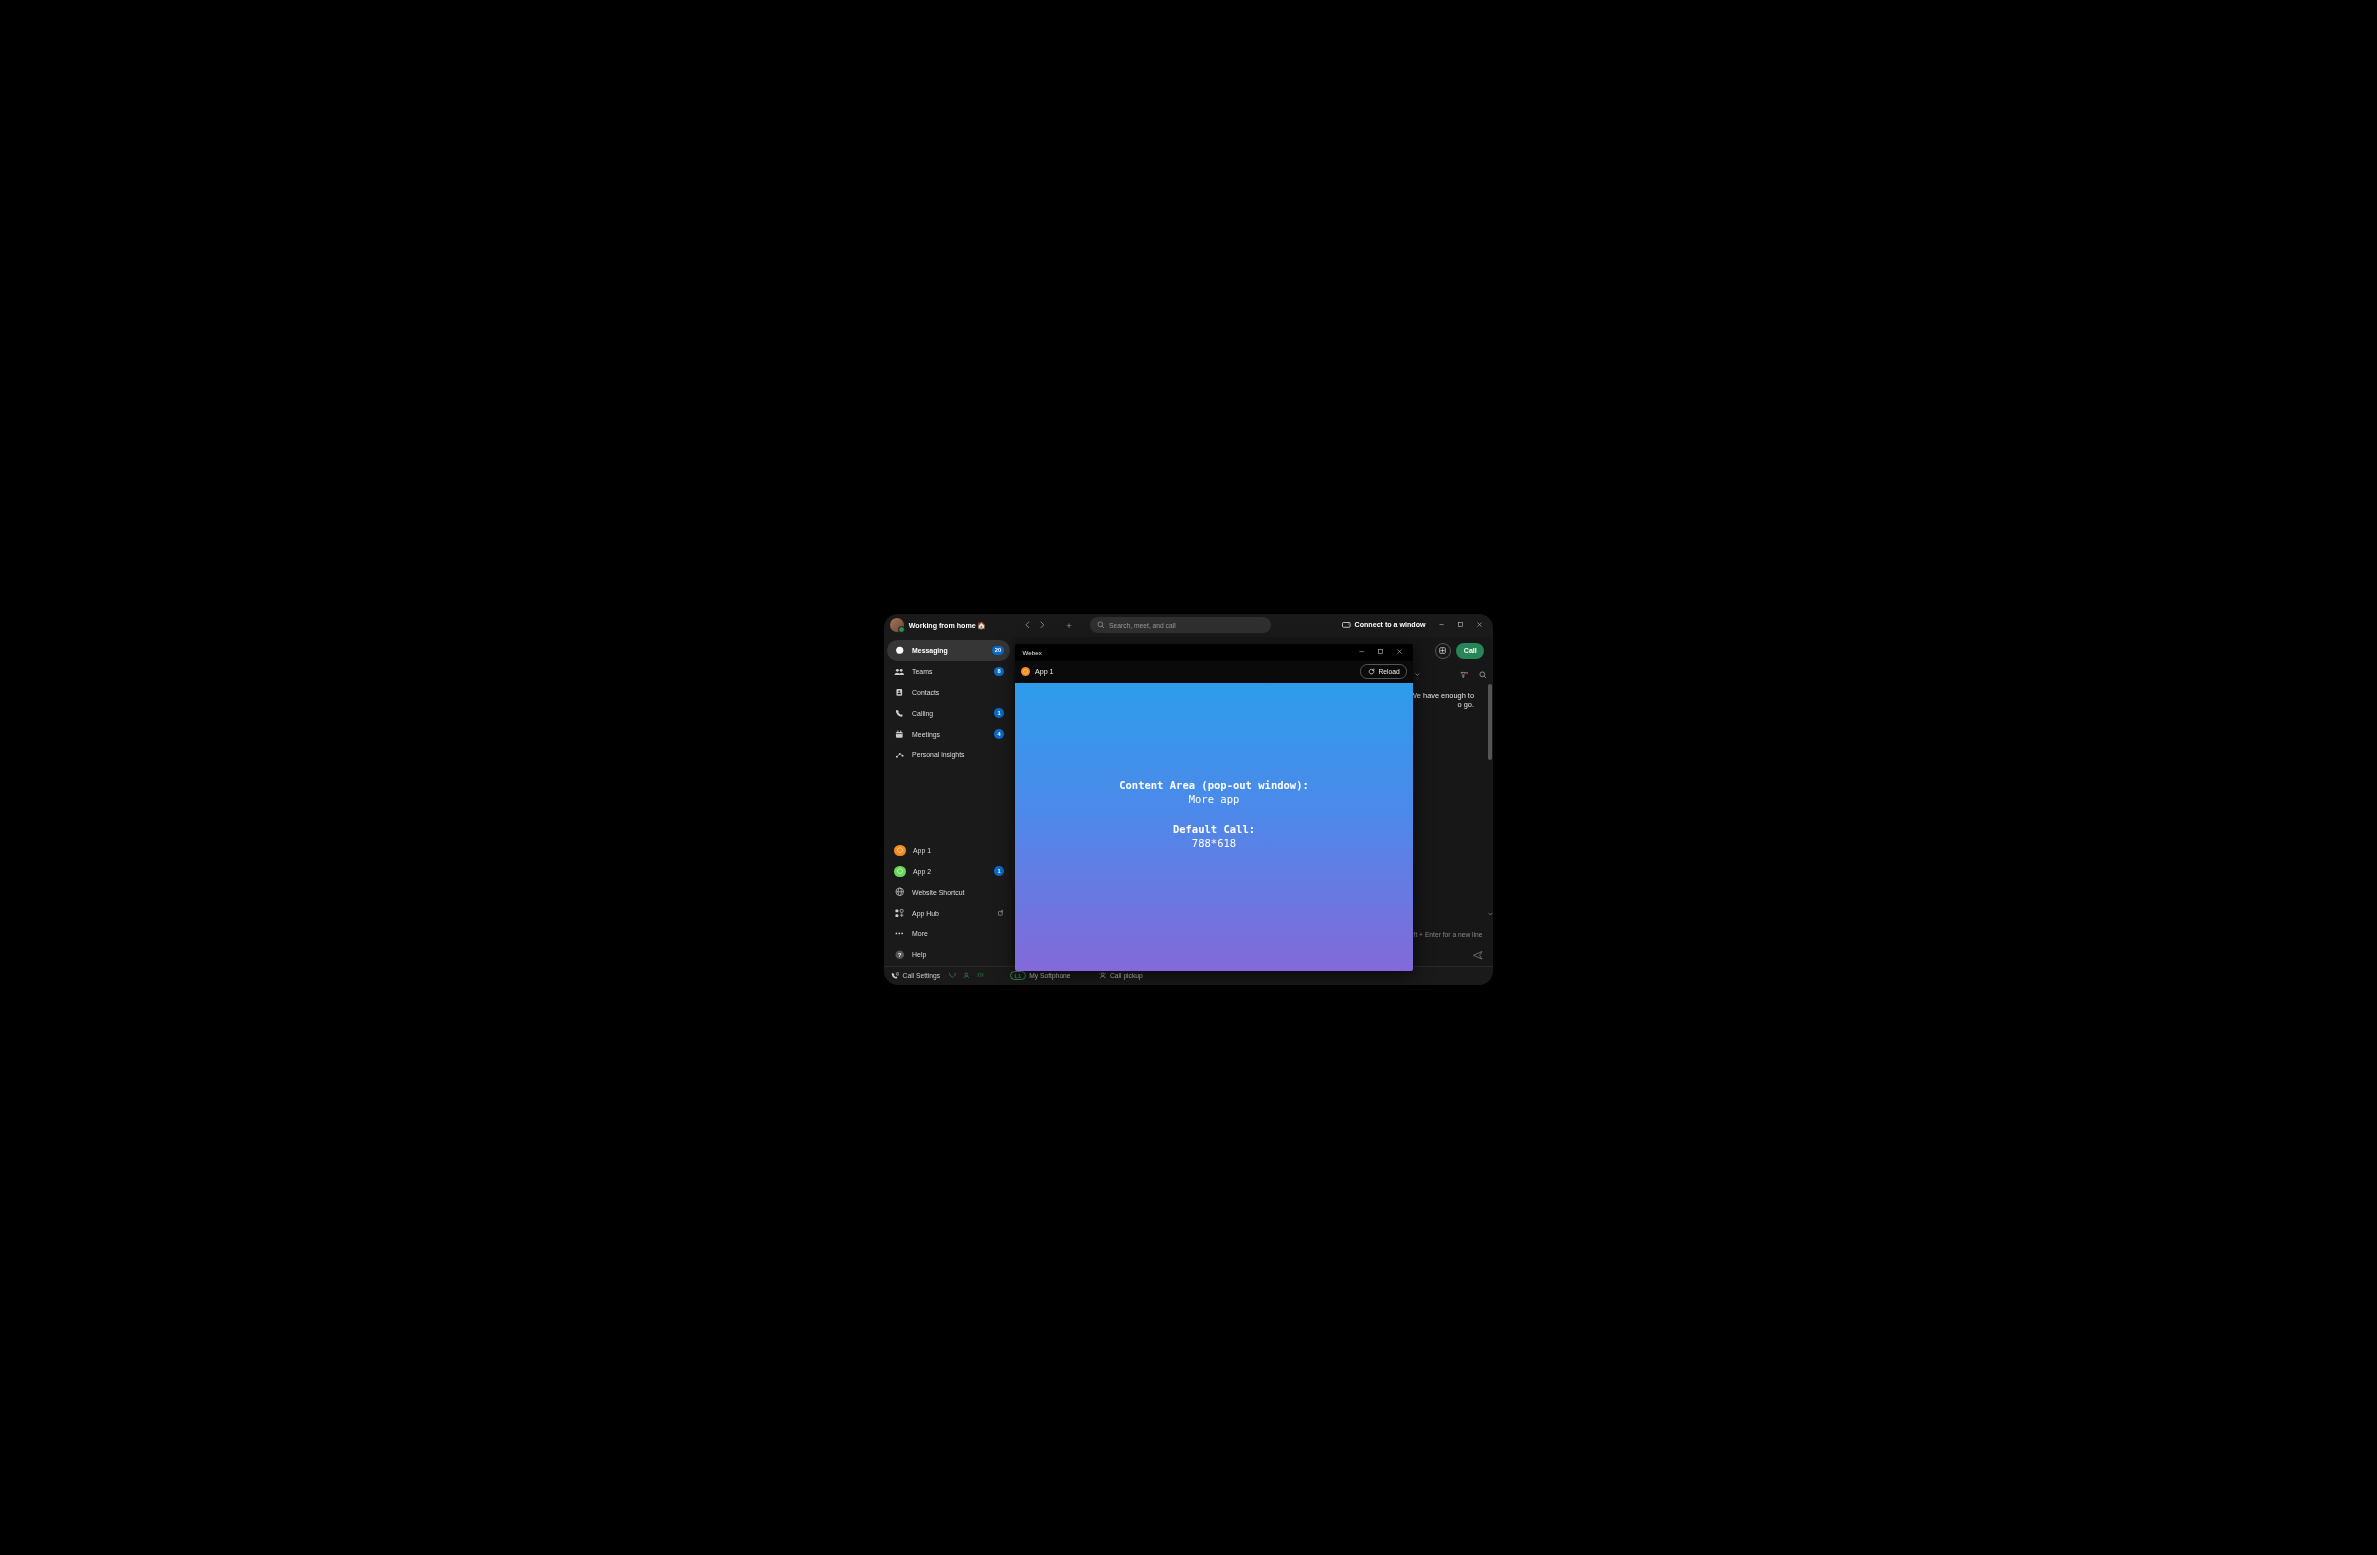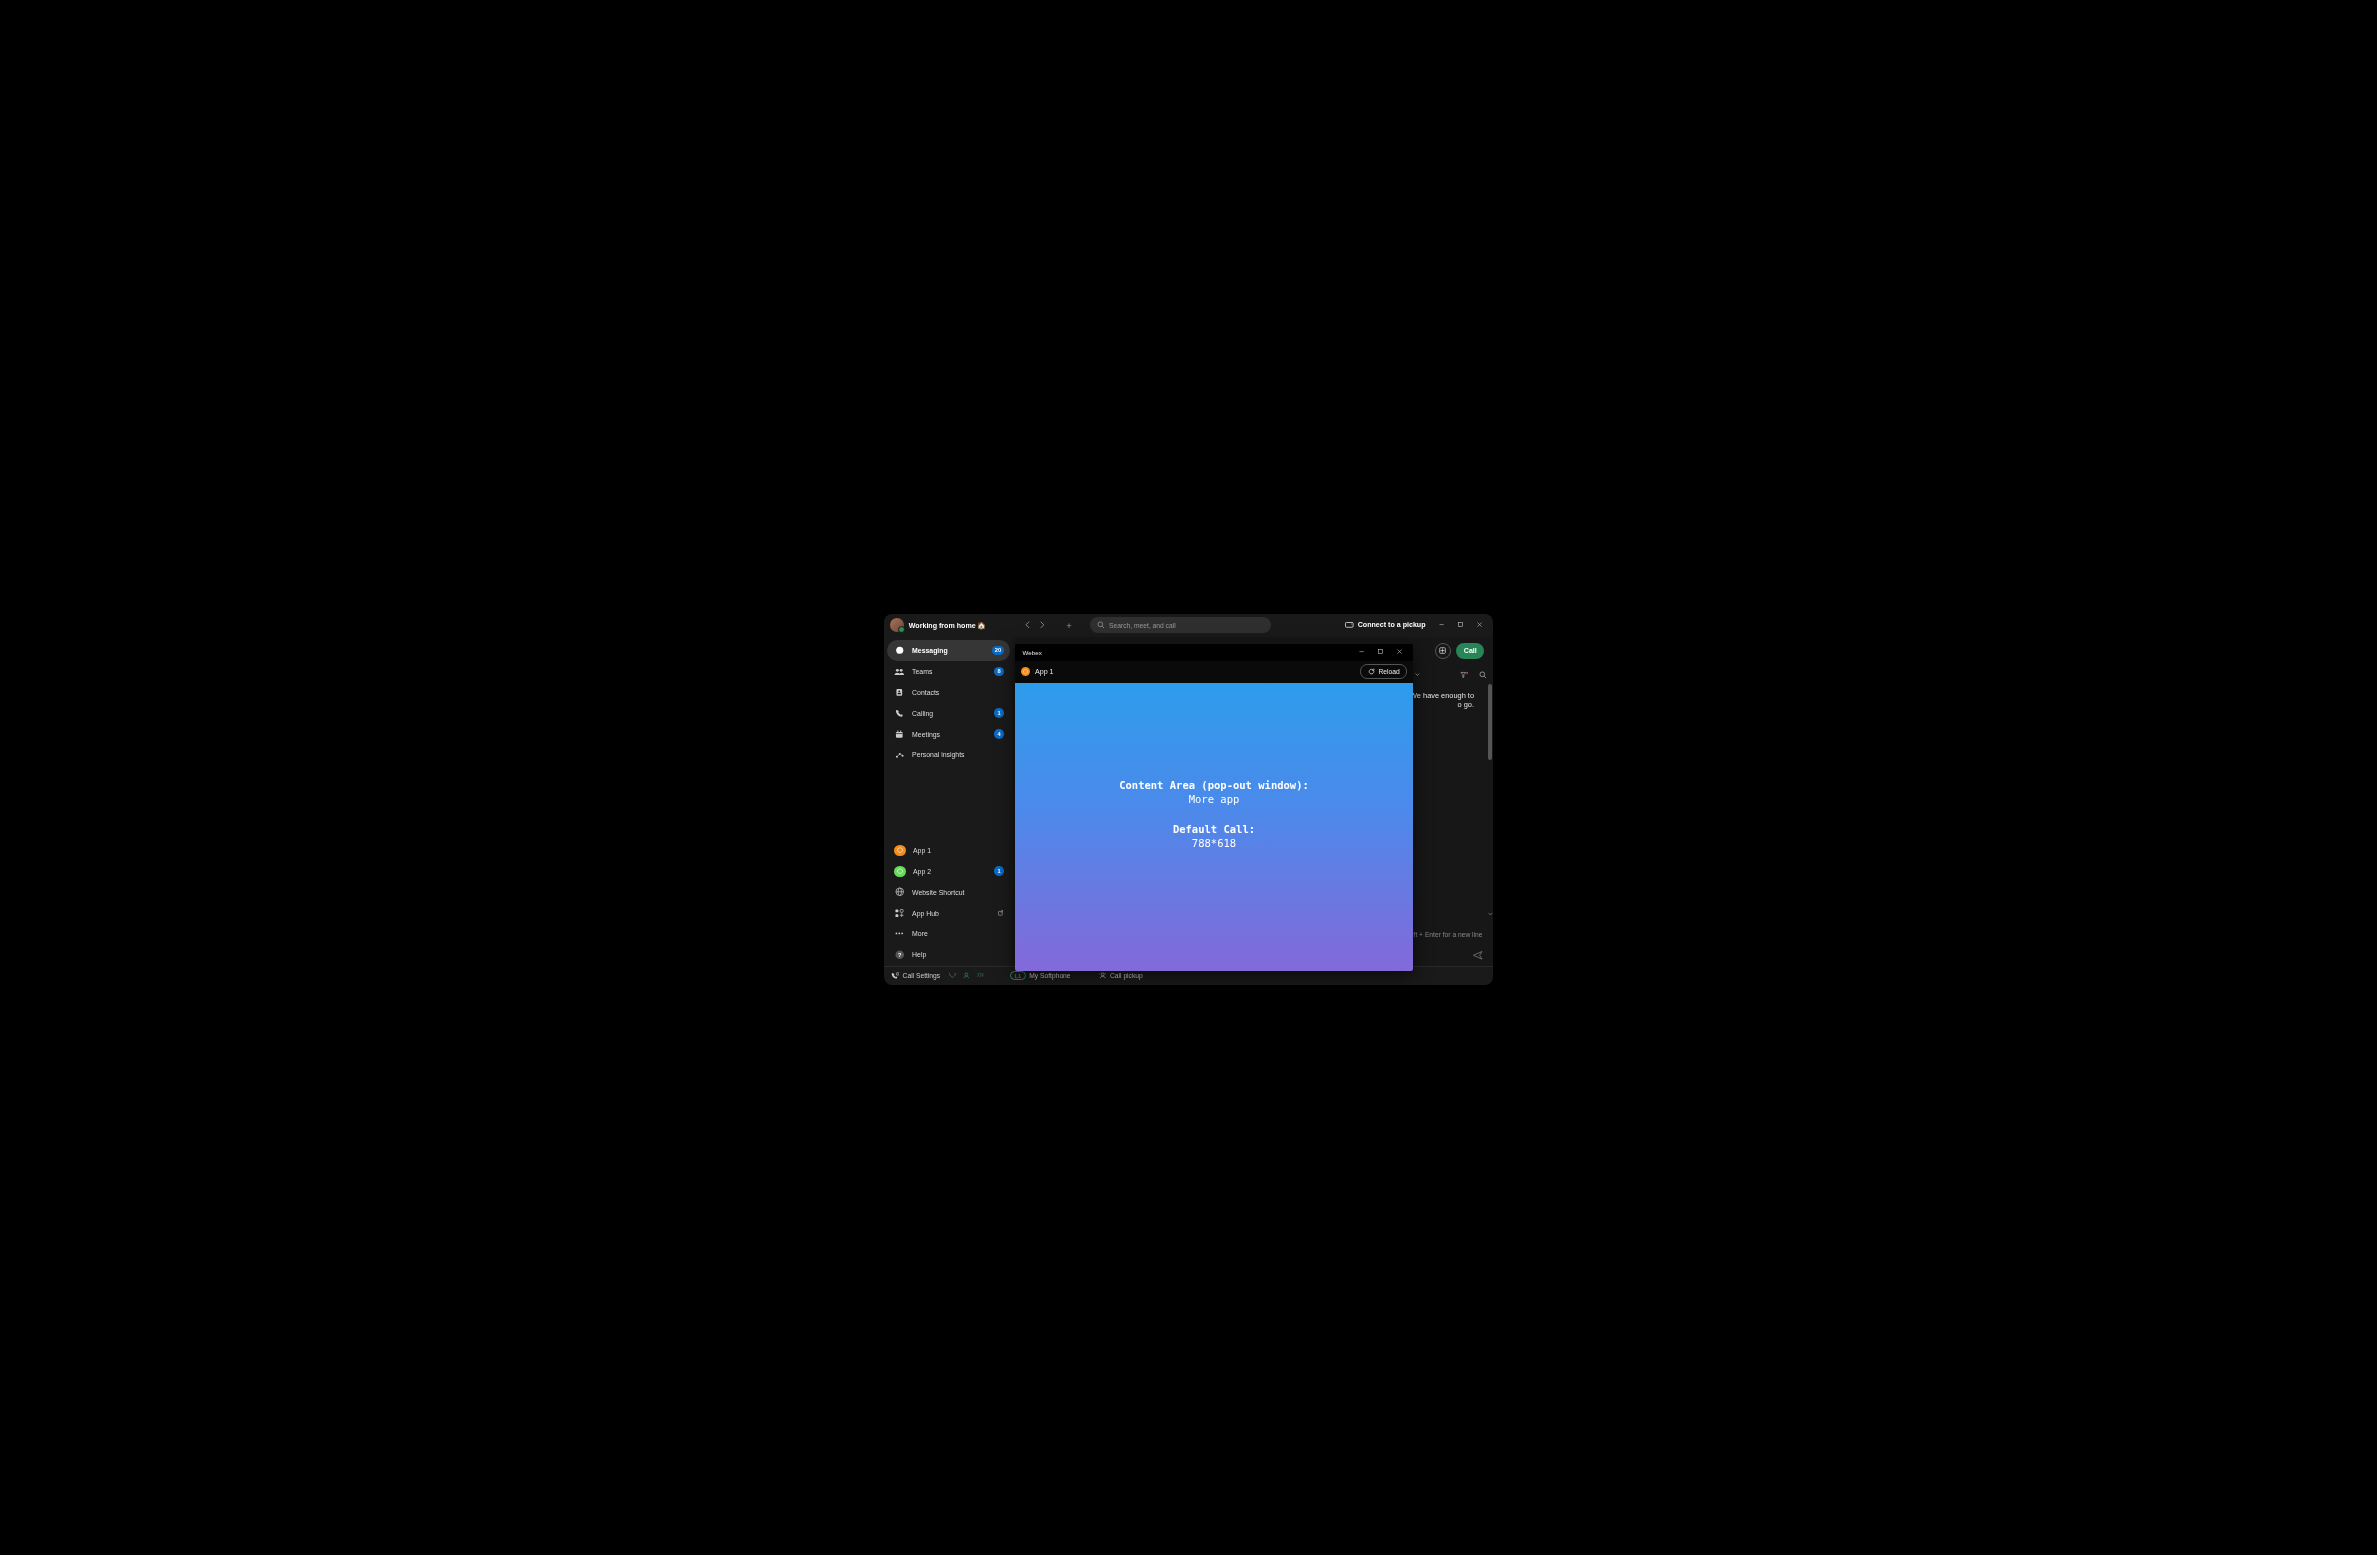--- a/index.html
+++ b/index.html
@@ -9,21 +9,21 @@
     display: flex;
     align-items: center;
     justify-content: center;
     min-height: 100vh;
     padding: 19px;
   }
   .app-window {
     width: 609px;
     height: 371px;
     background: #1a1a1a;
-    border-radius: 8px;
+    border-radius: 14px;
     overflow: hidden;
     display: flex;
     flex-direction: column;
     position: relative;
     box-shadow: 0 0 38px 19px rgba(0,0,0,0.8);
     margin-top: 43px;
   }
   .titlebar {
     height: 23px;
     display: flex;
@@ -343,21 +343,21 @@
       <span>Search, meet, and call</span>
     </div>
     <div class="titlebar-spacer"></div>
     <div class="connect-device">
       <span>
         <svg width="8.6" height="6.7" viewBox="0 0 18 14">
             <rect x="1" y="1" width="16" height="10" rx="2" stroke="currentColor" stroke-width="1.5" fill="none"></rect>
             <circle cx="13" cy="4" r="1" fill="currentColor"></circle>
           </svg>
       </span>
-      <span>Connect to a pickup</span>
+      <span>Connect to a window</span>
     </div>
     <div class="win-controls">
       <div class="win-btn">
         <svg width="5.2" height="5.2" viewBox="0 0 11 11">
             <line x1="1" y1="5.5" x2="10" y2="5.5" stroke="currentColor" stroke-width="1.2"></line>
           </svg>
       </div>
       <div class="win-btn">
         <svg width="5.2" height="5.2" viewBox="0 0 11 11">
             <rect x="1.5" y="1.5" width="8" height="8" stroke="currentColor" stroke-width="1.2" fill="none"></rect>

